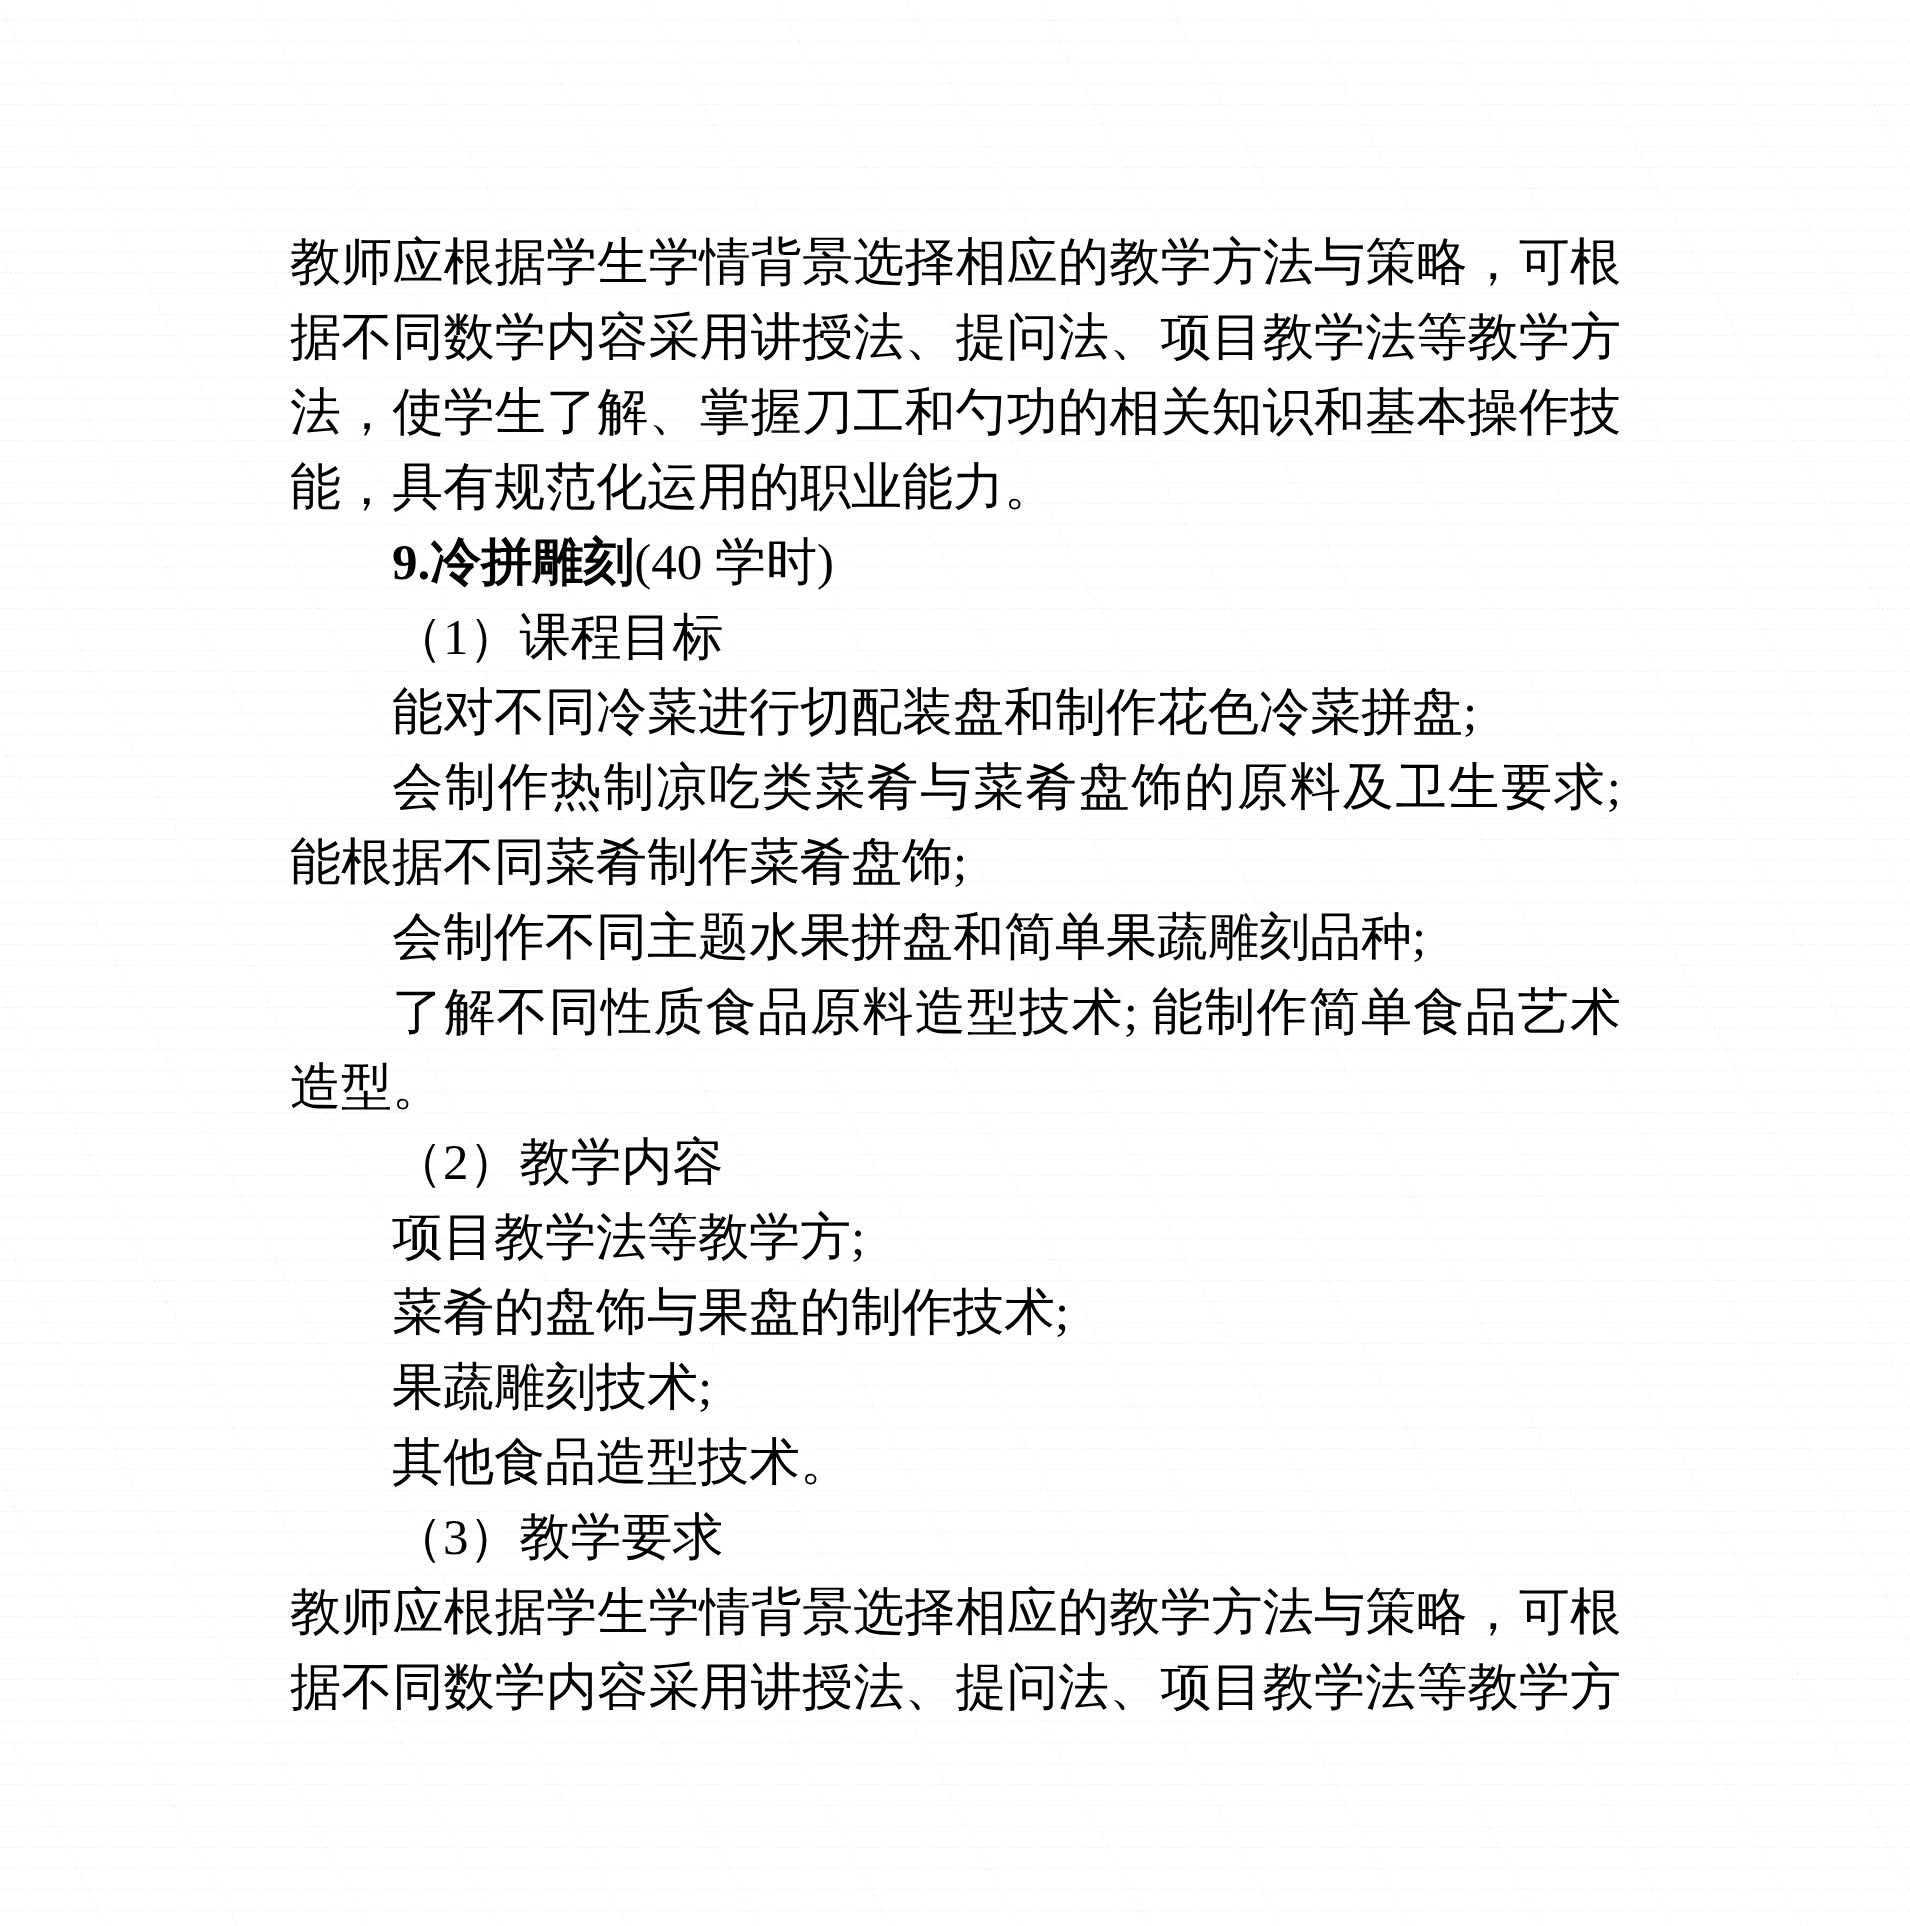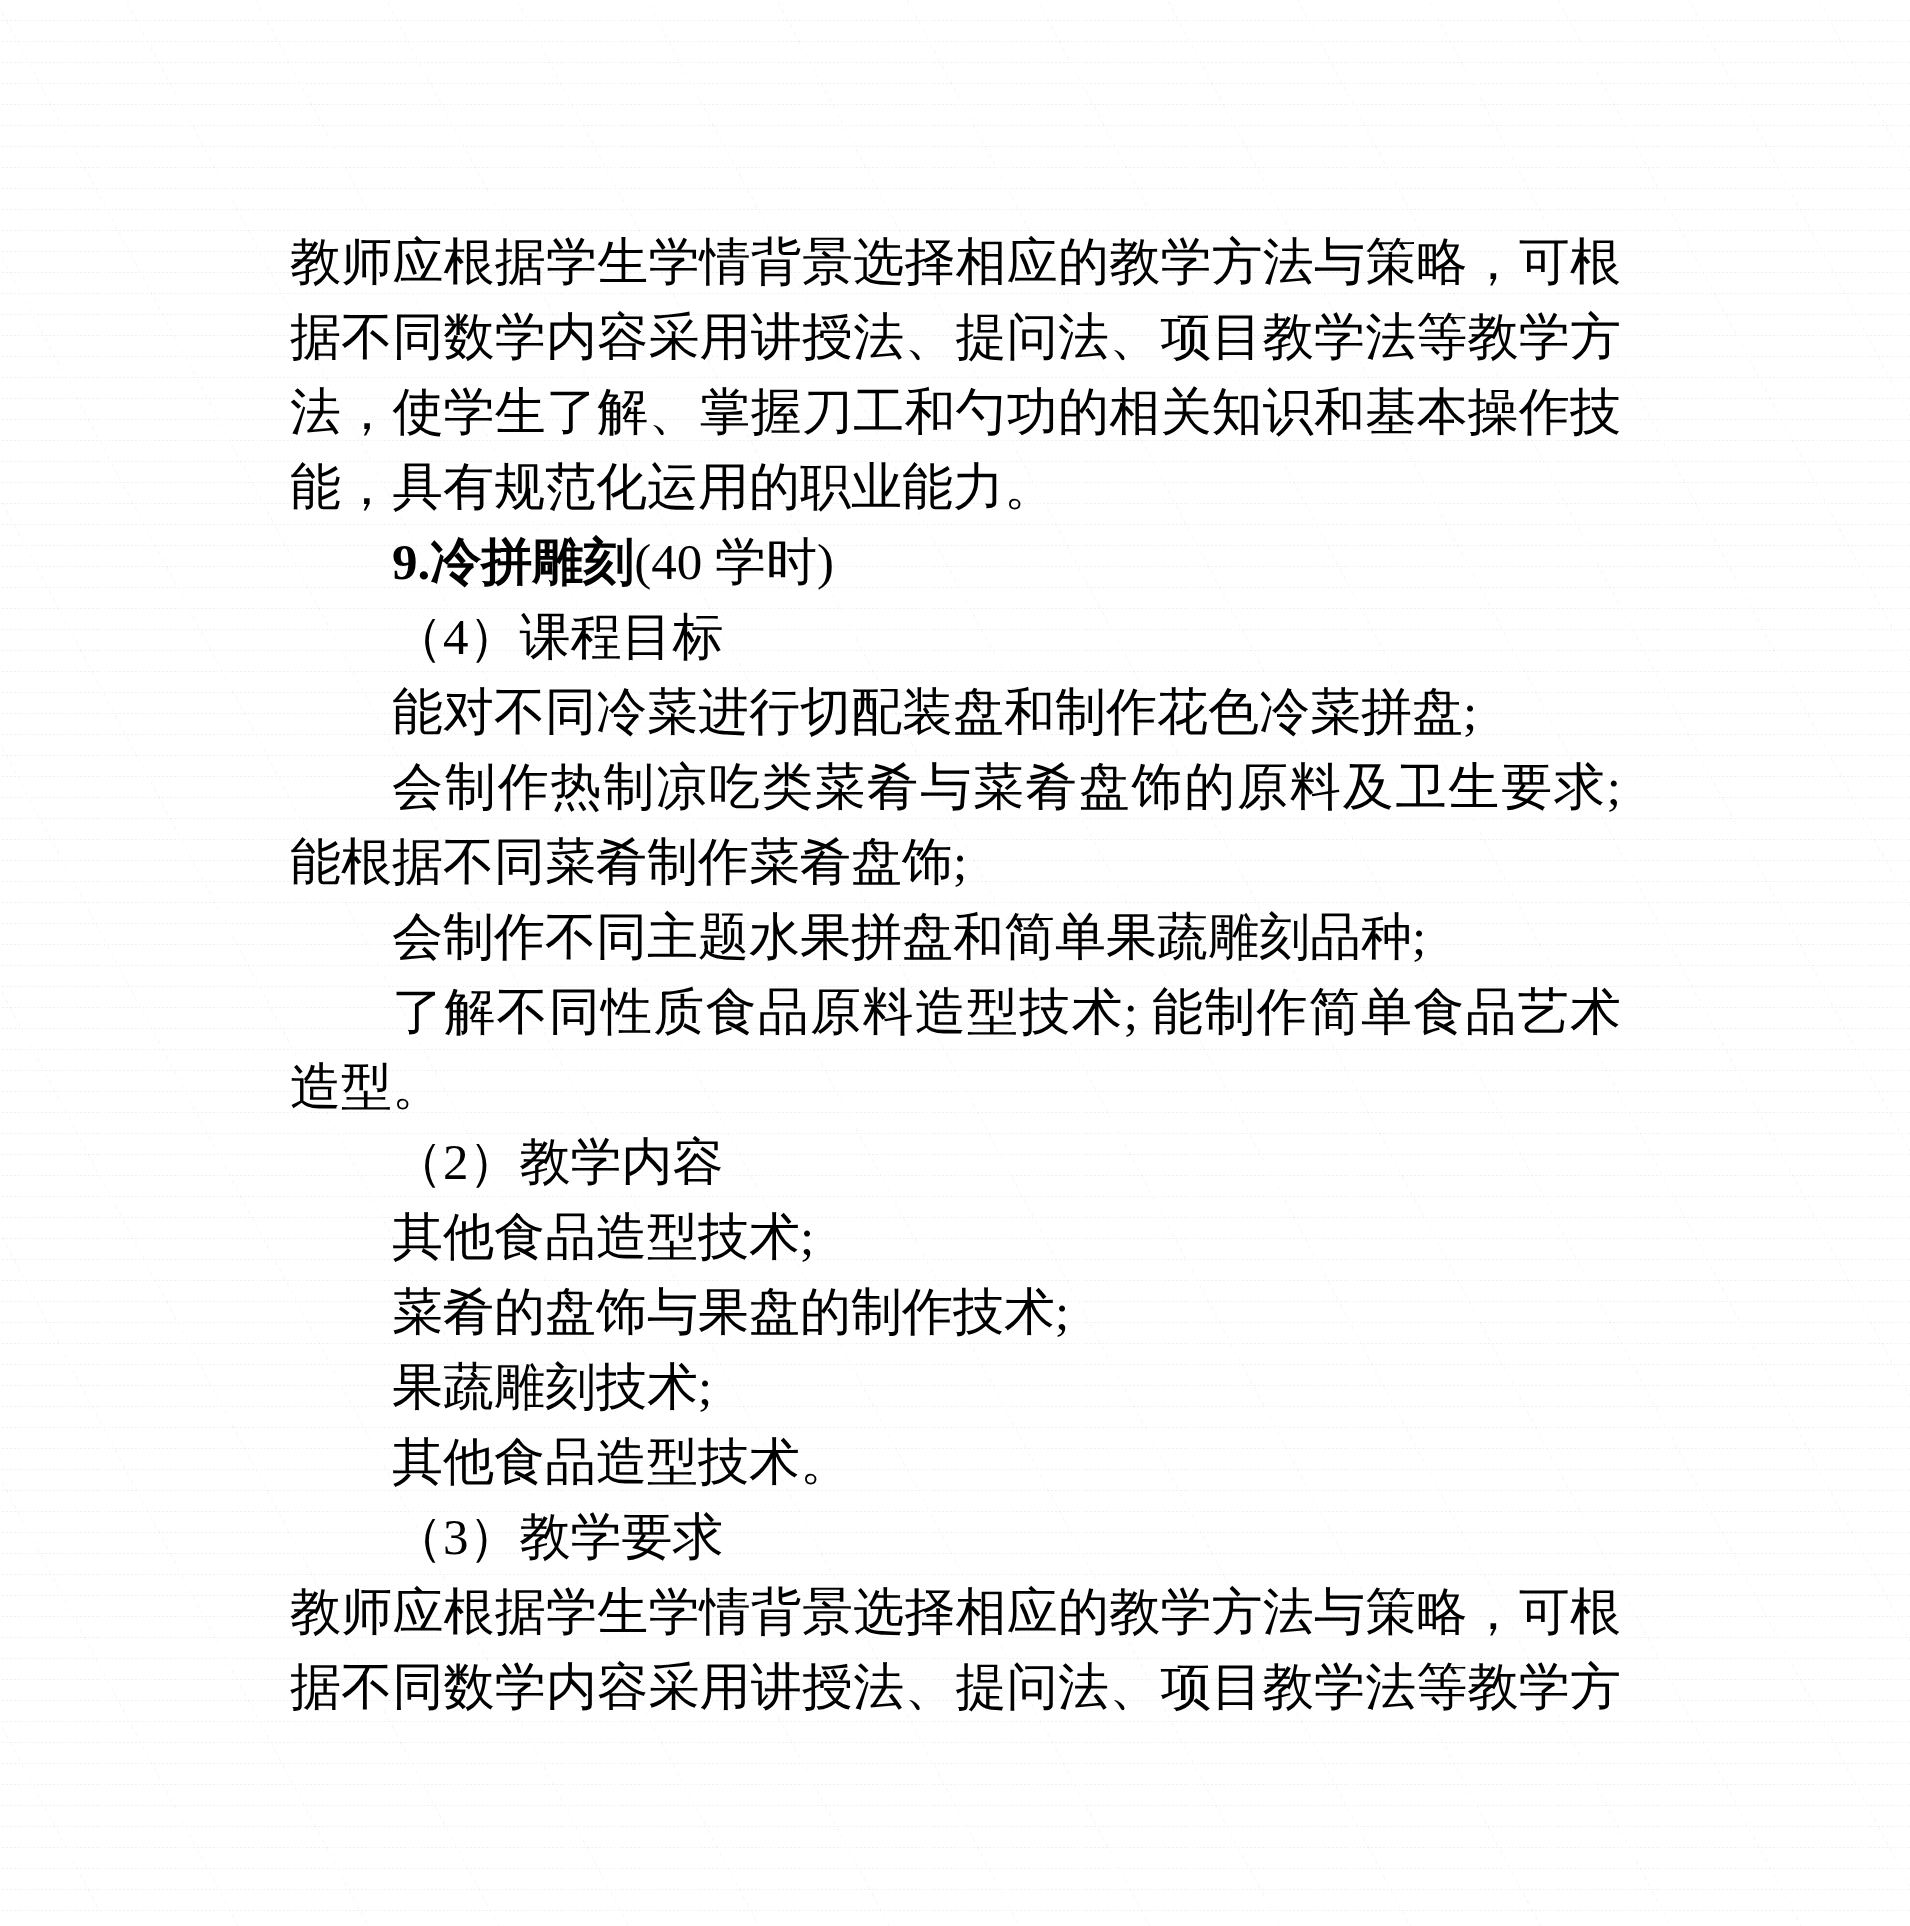--- a/index.html
+++ b/index.html
@@ -58,30 +58,30 @@
 <div class="page">
   <div class="text-block">
 
     <div class="line fill">教师应根据学生学情背景选择相应的教学方法与策略，可根</div>
     <div class="line fill">据不同数学内容采用讲授法、提问法、项目教学法等教学方</div>
     <div class="line fill">法，使学生了解、掌握刀工和勺功的相关知识和基本操作技</div>
     <div class="line">能，具有规范化运用的职业能力。</div>
 
     <div class="line ind"><span class="bold">9.冷拼雕刻</span><span>(40 学时)</span></div>
 
-    <div class="line ind">（4）课程目标</div>
+    <div class="line ind">（1）课程目标</div>
     <div class="line ind">能对不同冷菜进行切配装盘和制作花色冷菜拼盘;</div>
     <div class="line ind fill">会制作热制凉吃类菜肴与菜肴盘饰的原料及卫生要求;</div>
     <div class="line">能根据不同菜肴制作菜肴盘饰;</div>
     <div class="line ind">会制作不同主题水果拼盘和简单果蔬雕刻品种;</div>
     <div class="line ind fill">了解不同性质食品原料造型技术; 能制作简单食品艺术</div>
     <div class="line">造型。</div>
 
     <div class="line ind">（2）教学内容</div>
-    <div class="line ind">其他食品造型技术;</div>
+    <div class="line ind">项目教学法等教学方;</div>
     <div class="line ind">菜肴的盘饰与果盘的制作技术;</div>
     <div class="line ind">果蔬雕刻技术;</div>
     <div class="line ind">其他食品造型技术。</div>
 
     <div class="line ind">（3）教学要求</div>
     <div class="line fill">教师应根据学生学情背景选择相应的教学方法与策略，可根</div>
     <div class="line fill">据不同数学内容采用讲授法、提问法、项目教学法等教学方</div>
 
   </div>
 </div>

